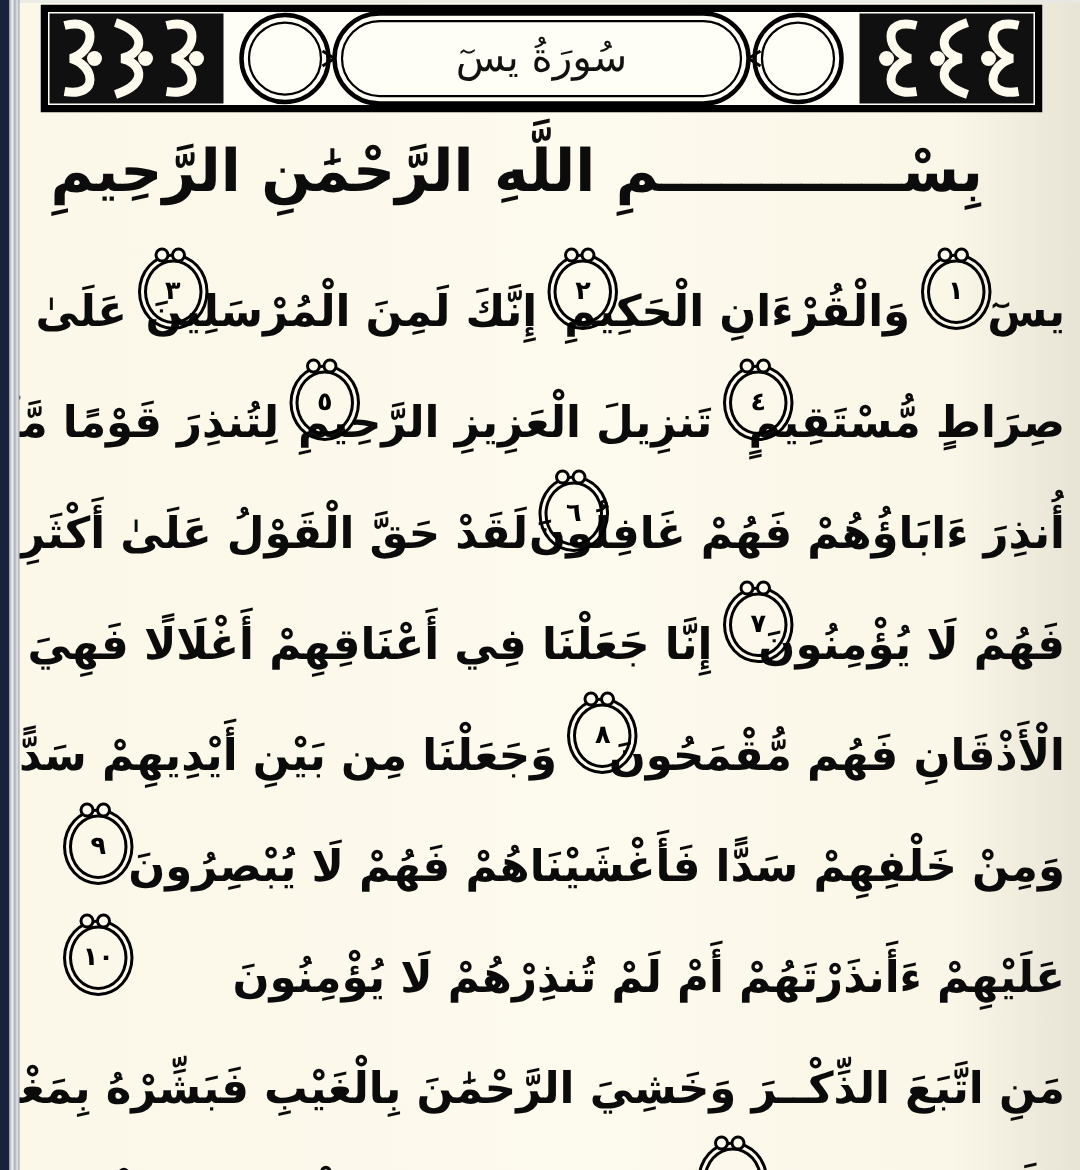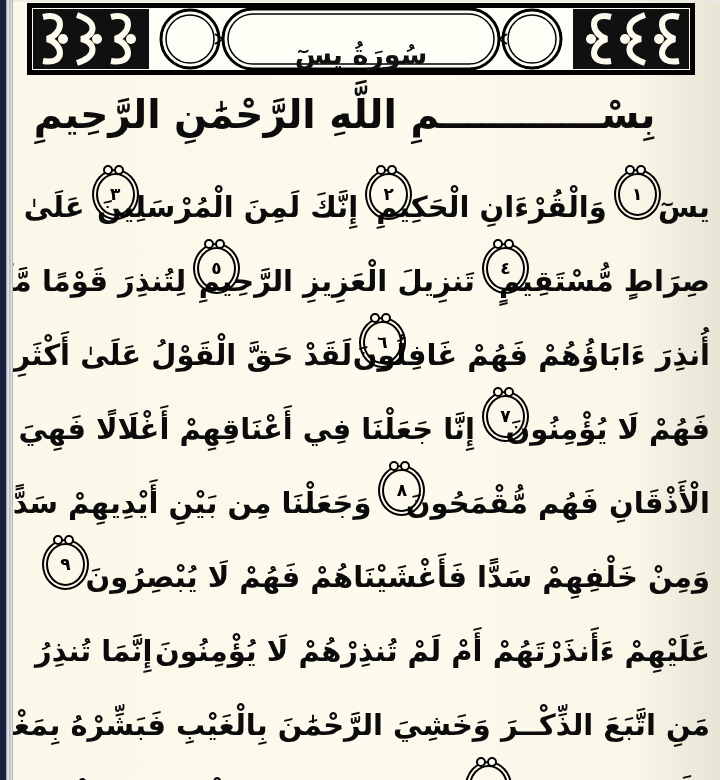--- a/index.html
+++ b/index.html
@@ -13,23 +13,23 @@
   .edge-silver{position:absolute;left:6px;top:0;width:7px;height:780px;
     background:linear-gradient(90deg,#8e959e 0%,#f2f3f5 30%,#aab0b7 55%,#e4e6e9 78%,#979ea6 100%);}
   .top-sheen{position:absolute;left:0;top:0;width:720px;height:2px;background:#e7e7e3;opacity:.8;}
 
   .page{position:absolute;left:13px;top:0;width:707px;height:780px;overflow:hidden;}
 
   
   .header{position:relative;width:668px;height:72px;margin:3px 25px 0 14px;}
   .header svg{position:absolute;inset:0;}
   .surah-title{
-    position:absolute;left:196px;top:16px;width:276px;height:70px;z-index:2;
+    position:absolute;left:196px;top:0;width:276px;height:70px;z-index:2;
     display:flex;align-items:center;justify-content:center;
-    font-size:27px;font-weight:bold;color:#111;
+    font-size:27px;font-weight:normal;color:#111;
   }
 
   .bismillah{
     height:80px;line-height:80px;text-align:center;
     font-size:39px;font-weight:bold;color:#0c0c0c;
     transform:translateX(-22px); 
     white-space:nowrap;
   }
 
   .quran-text{padding:0 10px 0 22px;}
@@ -122,21 +122,21 @@
         <span class="vtext">الْأَذْقَانِ فَهُم مُّقْمَحُونَ</span>
         <span class="ayah">٨</span>
         <span class="vtext">وَجَعَلْنَا مِن بَيْنِ أَيْدِيهِمْ سَدًّا</span>
       </div>
       <div class="verse-line">
         <span class="vtext">وَمِنْ خَلْفِهِمْ سَدًّا فَأَغْشَيْنَاهُمْ فَهُمْ لَا يُبْصِرُونَ</span>
         <span class="ayah">٩</span>
       </div>
       <div class="verse-line">
         <span class="vtext">عَلَيْهِمْ ءَأَنذَرْتَهُمْ أَمْ لَمْ تُنذِرْهُمْ لَا يُؤْمِنُونَ</span>
-        <span class="vtext">إِنَّمَا تُنذِرُ</span>
+        <span class="ayah">١٠</span>
       </div>
       <div class="verse-line">
         <span class="vtext">مَنِ اتَّبَعَ الذِّكْــرَ وَخَشِيَ الرَّحْمَٰنَ بِالْغَيْبِ فَبَشِّرْهُ بِمَغْفِرَةٍ</span>
       </div>
       <div class="verse-line">
         <span class="vtext">وَأَجْرٍ كَرِيمٍ</span>
         <span class="ayah">١١</span>
         <span class="vtext">إِنَّا نَحْنُ نُحْيِ الْمَوْتَىٰ وَنَكْتُبُ</span>
       </div>
     </div>

